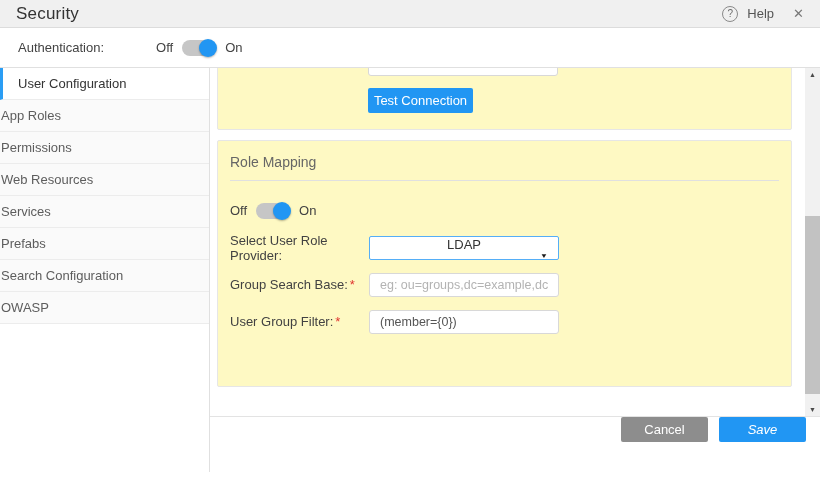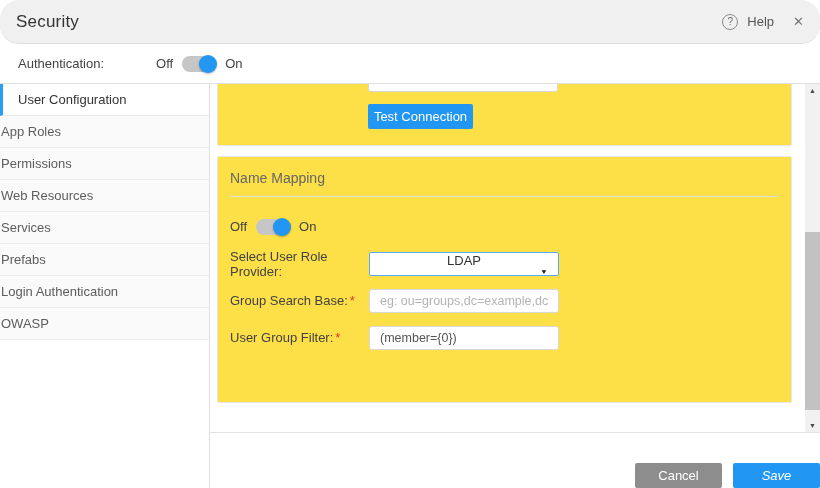--- a/index.html
+++ b/index.html
@@ -8,21 +8,21 @@
     --cancel_gray:#8d8d8d;
     --required_red:#e0342f;
     --header_bg:#f0f0f0;
   }
   *{margin:0;padding:0;box-sizing:border-box;}
   html,body{background:#e9e9e9;}
   body{font-family:"Liberation Sans","DejaVu Sans",sans-serif;font-size:13px;color:#424242;}
   .window{position:relative;width:820px;height:488px;background:#fff;overflow:hidden;}
 
   
-  .hdr{height:44px;background:var(--header_bg);border-bottom:1px solid #dcdcdc;display:flex;align-items:center;padding:0 16px;border-radius:19px;}
+  .hdr{height:28px;background:var(--header_bg);border-bottom:1px solid #dcdcdc;display:flex;align-items:center;padding:0 16px;}
   .hdr-title{font-size:17px;color:#333;font-weight:500;letter-spacing:.2px;}
   .hdr-right{margin-left:auto;display:flex;align-items:center;gap:9px;}
   .help-ic{width:16px;height:16px;border:1px solid #8a8a8a;border-radius:50%;font-size:10px;line-height:14px;text-align:center;color:#6b6b6b;cursor:pointer;}
   .help-txt{color:#555;cursor:pointer;}
   .close-ic{margin-left:10px;font-size:13px;color:#777;cursor:pointer;}
 
   
   .auth-row{height:40px;background:#fff;border-bottom:1px solid #e0e0e0;display:flex;align-items:center;padding:0 18px;gap:28px;}
   .auth-row .lbl{margin-right:24px;color:#424242;}
   .tgl-wrap{display:flex;align-items:center;}
@@ -35,21 +35,21 @@
   
   .body{display:flex;height:404px;}
   .sidebar{width:210px;border-right:1px solid #e0e0e0;background:#fff;flex:0 0 auto;}
   .side-item{height:32px;border-bottom:1px solid #ececec;display:flex;align-items:center;padding-left:1px;color:#5d5d5d;background:#fafafa;cursor:pointer;}
   .side-item.active{background:#fff;color:#333;border-left:3px solid #2a9df4;padding-left:15px;}
 
   .main{flex:1;display:flex;flex-direction:column;min-width:0;background:#fff;}
   .scroll-area{position:relative;height:348px;overflow:hidden;background:#fff;}
 
   
-  .card{width:575px;margin-left:7px;border:1px solid #e6e6e6;border-radius:2px;background:#fde047;}
+  .card{width:575px;margin-left:7px;border:1px solid #e6e6e6;border-radius:2px;background:#fef9c3;}
   .card-top{height:100px;margin-top:-38px;}
   .cropped-input{display:block;margin:19px 0 0 150px;width:190px;height:26px;border:1px solid #d8d8d8;border-radius:3px;background:#fff;font:inherit;padding:0 10px;color:#555;outline:none;}
   .test-btn{display:block;margin:12px 0 0 150px;width:105px;height:25px;background:var(--accent);color:#fff;border:none;border-radius:2px;font-family:inherit;font-size:13px;cursor:pointer;}
 
   .card-rm{height:247px;margin-top:10px;}
   .card-title{margin:0 12px;padding:13px 0 10px;font-size:14px;color:#666;border-bottom:1px solid #e0e0e0;}
   .rows{padding:11px 12px 0;}
   .form-row{display:flex;align-items:center;height:37px;}
   .form-label{width:139px;color:#424242;flex:0 0 auto;}
   .req{color:var(--required_red);margin-left:2px;}
@@ -59,21 +59,21 @@
   .select-box .caret{margin-left:auto;font-size:8px;color:#1a1a1a;transform:scaleY(.8);}
 
   
   .scrollbar{position:absolute;top:0;right:0;width:15px;height:348px;background:#f1f1f1;}
   .scroll-btn{position:absolute;left:0;width:15px;height:13px;display:flex;align-items:center;justify-content:center;font-size:7px;color:#4a4a4a;cursor:pointer;}
   .scroll-btn.up{top:0;}
   .scroll-btn.down{bottom:0;}
   .scroll-thumb{position:absolute;left:0;top:148px;width:15px;height:178px;background:#c2c2c2;cursor:pointer;}
 
   
-  .footer{flex:1;border-top:1px solid #e3e3e3;background:#fff;display:flex;align-items:flex-end;justify-content:flex-end;gap:11px;}
+  .footer{flex:1;border-top:1px solid #e3e3e3;background:#fff;display:flex;align-items:flex-start;justify-content:flex-end;gap:11px;padding-right:14px;}
   .btn{height:25px;min-width:87px;border:none;border-radius:2px;color:#fff;font-family:inherit;font-size:13px;cursor:pointer;padding:0 14px;}
   .btn-cancel{background:var(--cancel_gray);}
   .btn-save{background:var(--accent);font-style:italic;}
 </style>
 </head>
 <body>
 
 <div class="window">
 
   <div class="hdr">
@@ -99,35 +99,35 @@
 
   <div class="body">
 
     <nav class="sidebar">
       <div class="side-item active">User Configuration</div>
       <div class="side-item">App Roles</div>
       <div class="side-item">Permissions</div>
       <div class="side-item">Web Resources</div>
       <div class="side-item">Services</div>
       <div class="side-item">Prefabs</div>
-      <div class="side-item">Login Authentication</div>
+      <div class="side-item">Search Configuration</div>
       <div class="side-item">OWASP</div>
     </nav>
 
     <div class="main">
 
       <div class="scroll-area">
 
         <div class="card card-top">
           <input class="cropped-input" type="text" style="">
           <button class="test-btn">Test Connection</button>
         </div>
 
         <div class="card card-rm">
-          <div class="card-title">Name Mapping</div>
+          <div class="card-title">Role Mapping</div>
           <div class="rows">
 
             <div class="form-row">
               <span class="tgl-wrap">
                 <span class="tgl-off">Off</span>
                 <span class="toggle">
                   <span class="track"></span>
                   <span class="knob"></span>
                 </span>
                 <span class="tgl-on">On</span>

